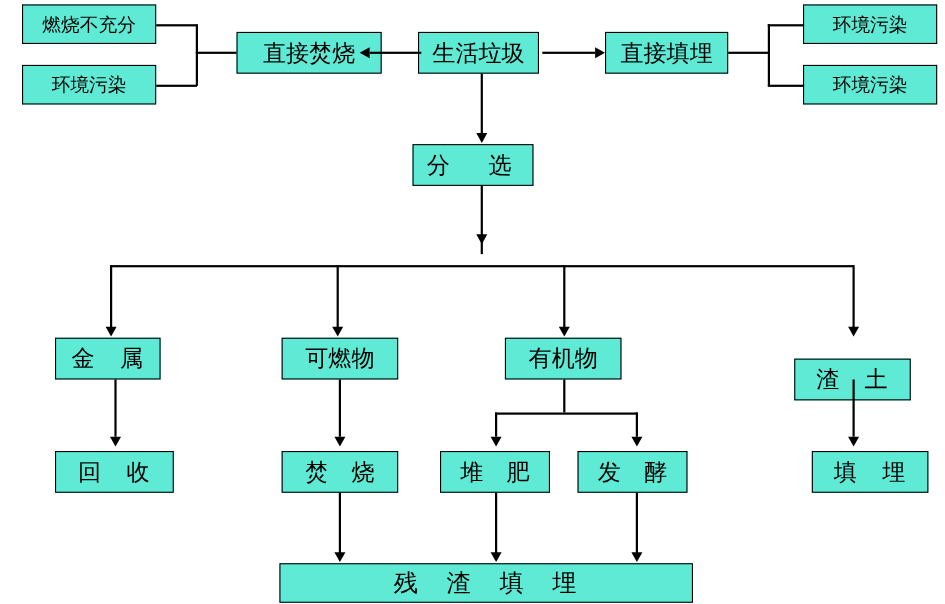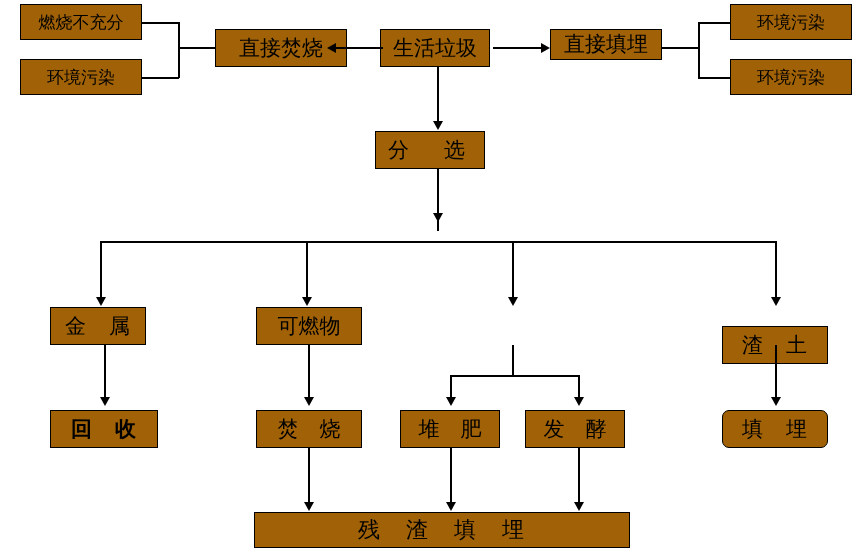--- a/index.html
+++ b/index.html
@@ -12,21 +12,21 @@
     width: 859px;
     height: 549px;
     background: #ffffff;
     font-family: "Liberation Serif", "DejaVu Serif", serif;
     overflow: hidden;
   }
   .node {
     position: absolute;
     box-sizing: border-box;
     border: 1.5px solid #000000;
-    background: #a16207;
+    background: #5eead4;
     color: #000000;
     display: flex;
     align-items: center;
     justify-content: center;
     text-align: left;
     white-space: nowrap;
     line-height: 1;
   }
   .n-small { font-size: 17px; }
   .n-big   { font-size: 21px; }
@@ -68,21 +68,21 @@
 <div id="canvas">
 
   <div class="node n-small" style="left:20px; top:4px; width:122px; height:36px;">燃烧不充分</div>
 
   <div class="node n-small" style="left:20px; top:59px; width:122px; height:36px;">环境污染</div>
 
   <div class="node n-big" style="left:215px; top:29px; width:132px; height:38px;">直接焚烧</div>
 
   <div class="node n-big" style="left:380px; top:29px; width:110px; height:38px;">生活垃圾</div>
 
-  <div class="node n-big" style="left:550px; top:29px; width:112px; height:31px;">直接填埋</div>
+  <div class="node n-big" style="left:550px; top:29px; width:112px; height:38px;">直接填埋</div>
 
   <div class="node n-small" style="left:730px; top:4px; width:122px; height:36px;">环境污染</div>
 
   <div class="node n-small" style="left:730px; top:59px; width:122px; height:36px;">环境污染</div>
 
   <div class="line v" style="left:178px; top:22px; height:56px;"></div>
   <div class="line h" style="left:142px; top:22px; width:37px;"></div>
   <div class="line h" style="left:142px; top:77px; width:37px;"></div>
   <div class="line h" style="left:178px; top:47px; width:37px;"></div>
 
@@ -115,48 +115,49 @@
   <div class="line v" style="left:512px; top:241px; height:58px;"></div>
   <div class="arrow arr-down" style="left:508px; top:297px;"></div>
 
   <div class="line v" style="left:775px; top:241px; height:58px;"></div>
   <div class="arrow arr-down" style="left:771px; top:297px;"></div>
 
   <div class="node n-big sp1" style="left:50px; top:307px; width:96px; height:38px;">金　属</div>
 
   <div class="node n-big" style="left:256px; top:307px; width:106px; height:38px;">可燃物</div>
 
+  <div class="node n-big" style="left:459px; top:307px; width:106px; height:38px;">有机物</div>
 
   <div class="node n-big sp1" style="left:722px; top:307px; width:106px; height:38px;margin-top:19px;">渣　土</div>
 
   <div class="line v" style="left:104px; top:345px; height:52px;"></div>
   <div class="arrow arr-down" style="left:100px; top:397px;"></div>
 
   <div class="line v" style="left:308px; top:345px; height:52px;"></div>
   <div class="arrow arr-down" style="left:304px; top:397px;"></div>
 
   <div class="line v" style="left:512px; top:345px; height:30px;"></div>
   <div class="line h" style="left:450px; top:375px; width:130px;"></div>
   <div class="line v" style="left:450px; top:375px; height:22px;"></div>
   <div class="arrow arr-down" style="left:446px; top:397px;"></div>
   <div class="line v" style="left:578px; top:375px; height:22px;"></div>
   <div class="arrow arr-down" style="left:574px; top:397px;"></div>
 
   <div class="line v" style="left:775px; top:345px; height:52px;"></div>
   <div class="arrow arr-down" style="left:771px; top:397px;"></div>
 
-  <div class="node n-big sp1" style="left:50px; top:410px; width:108px; height:38px;font-weight:bold;">回　收</div>
+  <div class="node n-big sp1" style="left:50px; top:410px; width:108px; height:38px;">回　收</div>
 
   <div class="node n-big" style="left:256px; top:410px; width:106px; height:38px;">焚　烧</div>
 
   <div class="node n-big" style="left:400px; top:410px; width:100px; height:38px;">堆　肥</div>
 
   <div class="node n-big" style="left:525px; top:410px; width:100px; height:38px;">发　酵</div>
 
-  <div class="node n-big sp1" style="left:722px; top:410px; width:106px; height:38px;border-radius:7px;">填　埋</div>
+  <div class="node n-big sp1" style="left:738px; top:410px; width:106px; height:38px;">填　埋</div>
 
   <div class="line v" style="left:308px; top:448px; height:60px;"></div>
   <div class="arrow arr-down" style="left:304px; top:502px;"></div>
 
   <div class="line v" style="left:450px; top:448px; height:60px;"></div>
   <div class="arrow arr-down" style="left:446px; top:502px;"></div>
 
   <div class="line v" style="left:578px; top:448px; height:60px;"></div>
   <div class="arrow arr-down" style="left:574px; top:502px;"></div>
 

